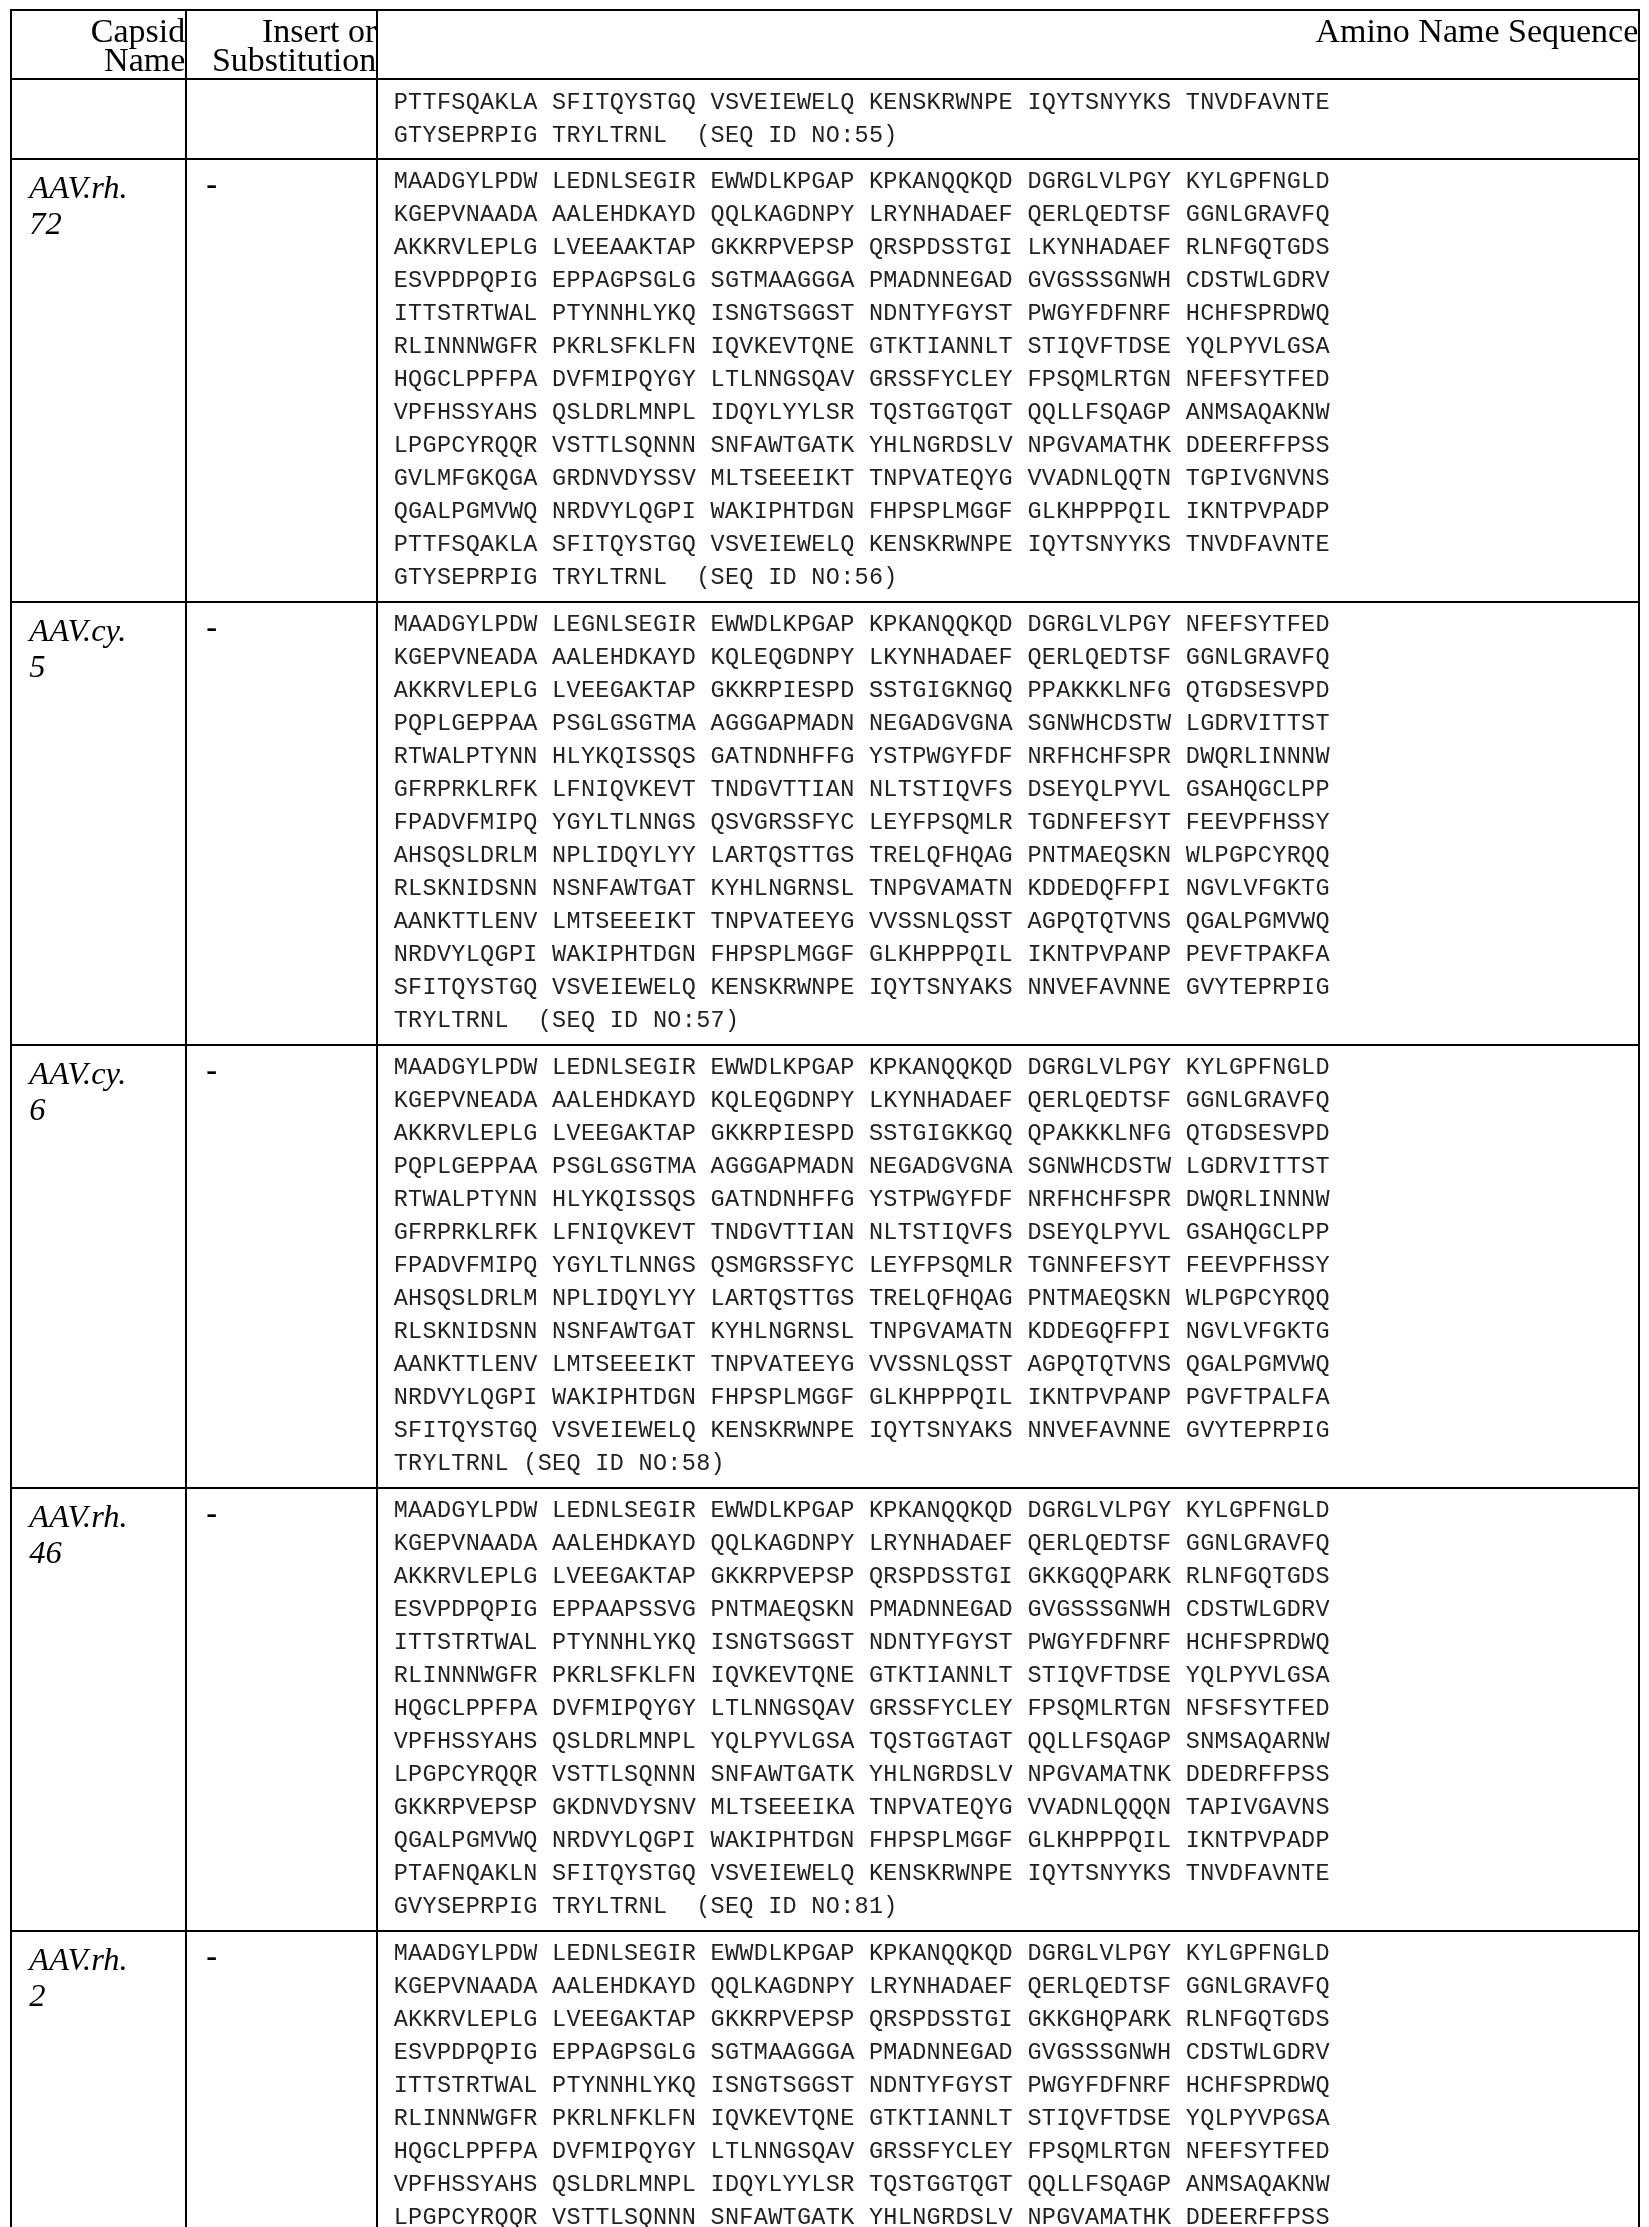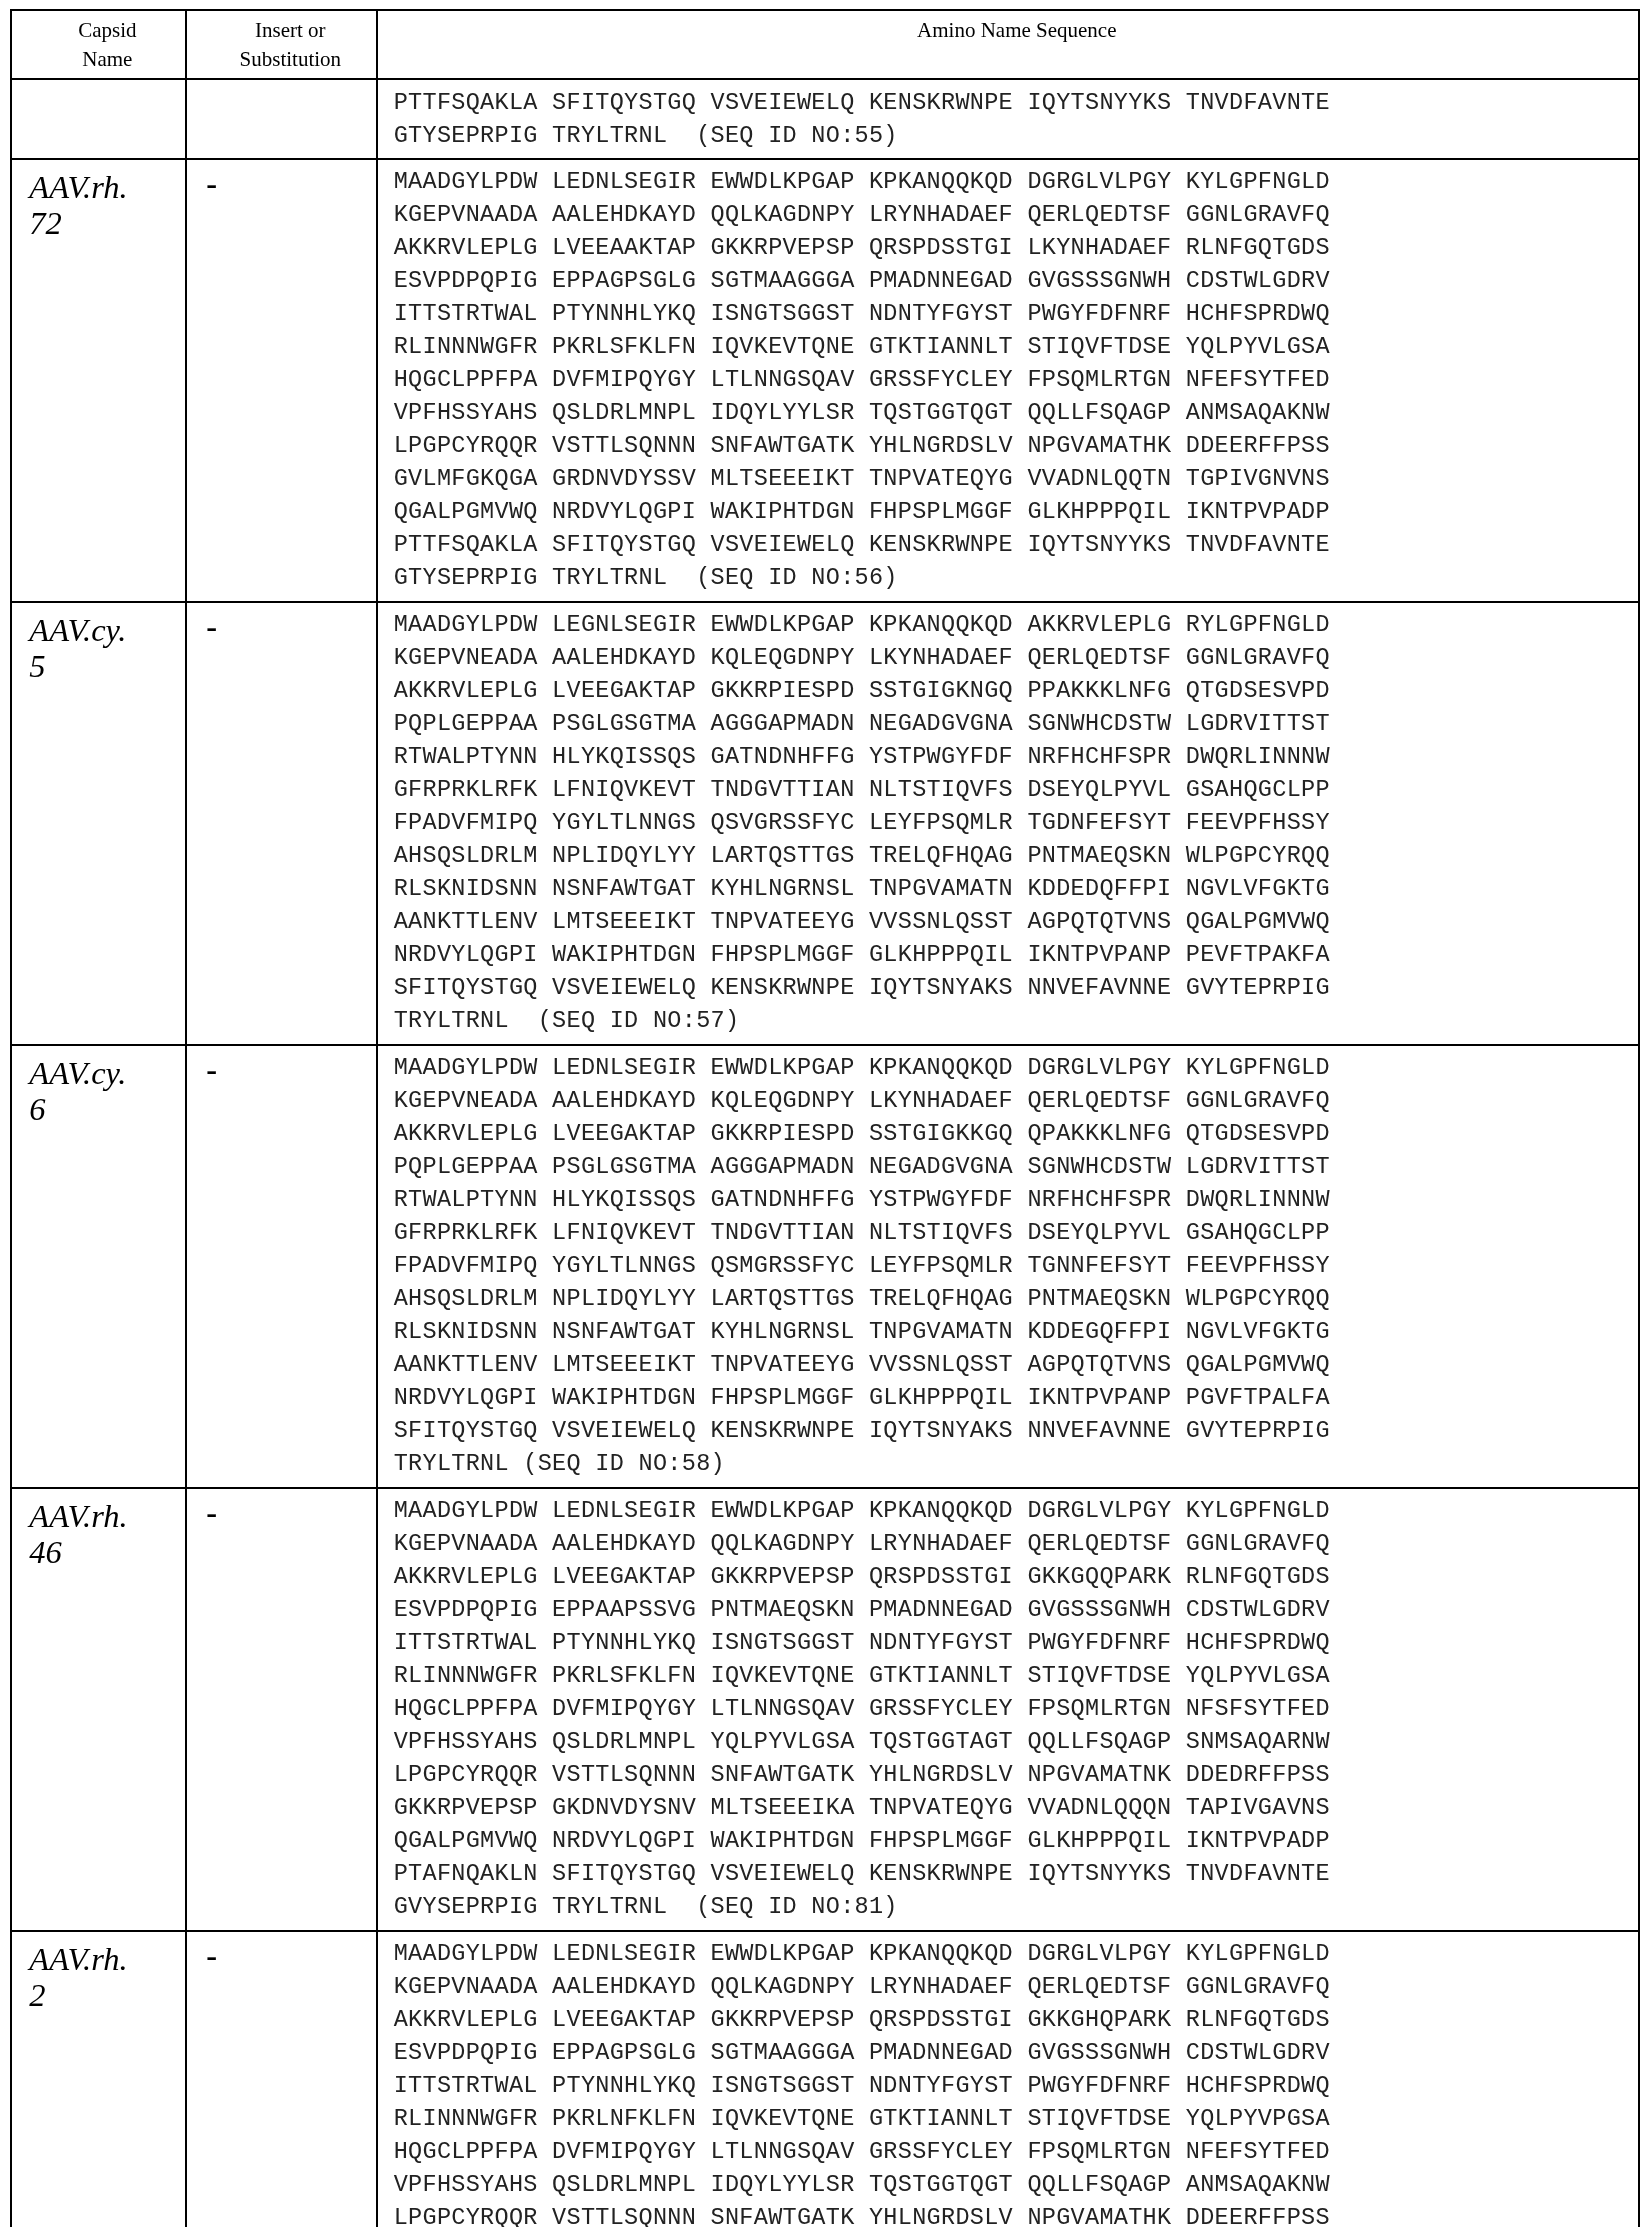--- a/index.html
+++ b/index.html
@@ -14,24 +14,24 @@
   table.seq td, table.seq th {
     border: 2.6px solid #000;
     vertical-align: top;
     padding: 0;
   }
   table.seq col.c1 { width: 175px; }
   table.seq col.c2 { width: 191px; }
   table.seq col.c3 { width: 1262px; }
   .hdr {
     font-family: "Liberation Serif", "DejaVu Serif", serif;
-    font-size: 21px;
+    font-size: 34px;
     line-height: 29px;
     font-weight: normal;
-    text-align: center;
+    text-align: right;
     padding: 5.1px 0 0 17px !important;
     height: 62px;
   }
   .hdr .hl { display: block; }
   .name {
     font-family: "Liberation Serif", "DejaVu Serif", serif;
     font-size: 32.5px;
     line-height: 36px;
     padding: 8.6px 0 0 17px !important;
   }
@@ -121,21 +121,21 @@
             <div class="line">GTYSEPRPIG TRYLTRNL  (SEQ ID NO:56)</div>
           </td>
         </tr>
         <tr class="r-cy5">
           <td class="name">
             <span>AAV.cy.</span>
             <span>5</span>
           </td>
           <td class="ins">-</td>
           <td class="seqcell">
-            <div class="line">MAADGYLPDW LEGNLSEGIR EWWDLKPGAP KPKANQQKQD AKKRVLEPLG RYLGPFNGLD</div>
+            <div class="line">MAADGYLPDW LEGNLSEGIR EWWDLKPGAP KPKANQQKQD DGRGLVLPGY NFEFSYTFED</div>
             <div class="line">KGEPVNEADA AALEHDKAYD KQLEQGDNPY LKYNHADAEF QERLQEDTSF GGNLGRAVFQ</div>
             <div class="line">AKKRVLEPLG LVEEGAKTAP GKKRPIESPD SSTGIGKNGQ PPAKKKLNFG QTGDSESVPD</div>
             <div class="line">PQPLGEPPAA PSGLGSGTMA AGGGAPMADN NEGADGVGNA SGNWHCDSTW LGDRVITTST</div>
             <div class="line">RTWALPTYNN HLYKQISSQS GATNDNHFFG YSTPWGYFDF NRFHCHFSPR DWQRLINNNW</div>
             <div class="line">GFRPRKLRFK LFNIQVKEVT TNDGVTTIAN NLTSTIQVFS DSEYQLPYVL GSAHQGCLPP</div>
             <div class="line">FPADVFMIPQ YGYLTLNNGS QSVGRSSFYC LEYFPSQMLR TGDNFEFSYT FEEVPFHSSY</div>
             <div class="line">AHSQSLDRLM NPLIDQYLYY LARTQSTTGS TRELQFHQAG PNTMAEQSKN WLPGPCYRQQ</div>
             <div class="line">RLSKNIDSNN NSNFAWTGAT KYHLNGRNSL TNPGVAMATN KDDEDQFFPI NGVLVFGKTG</div>
             <div class="line">AANKTTLENV LMTSEEEIKT TNPVATEEYG VVSSNLQSST AGPQTQTVNS QGALPGMVWQ</div>
             <div class="line">NRDVYLQGPI WAKIPHTDGN FHPSPLMGGF GLKHPPPQIL IKNTPVPANP PEVFTPAKFA</div>

